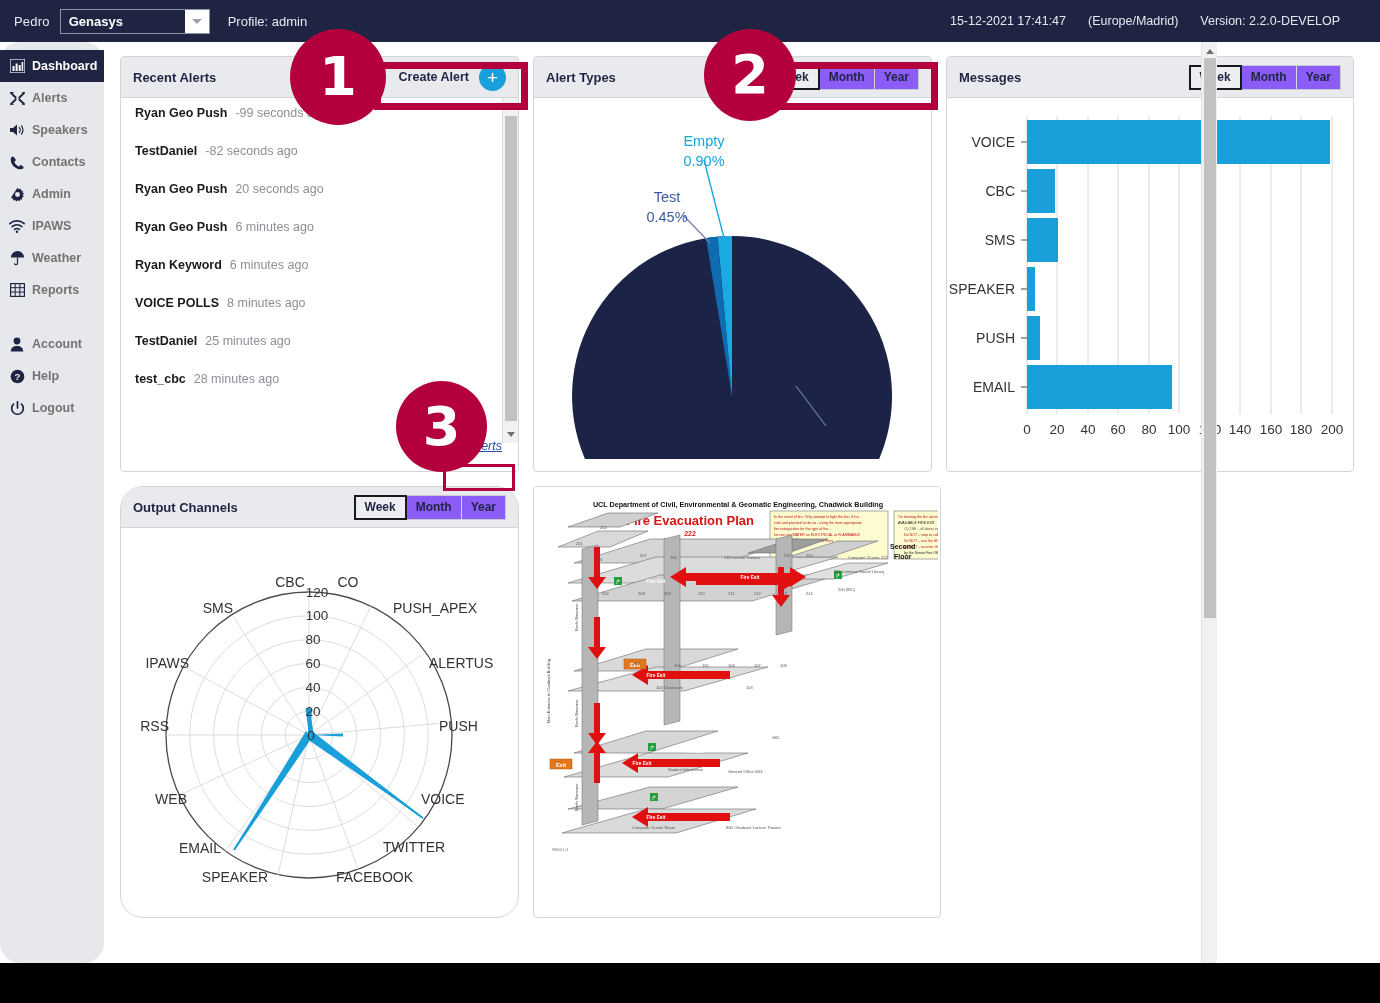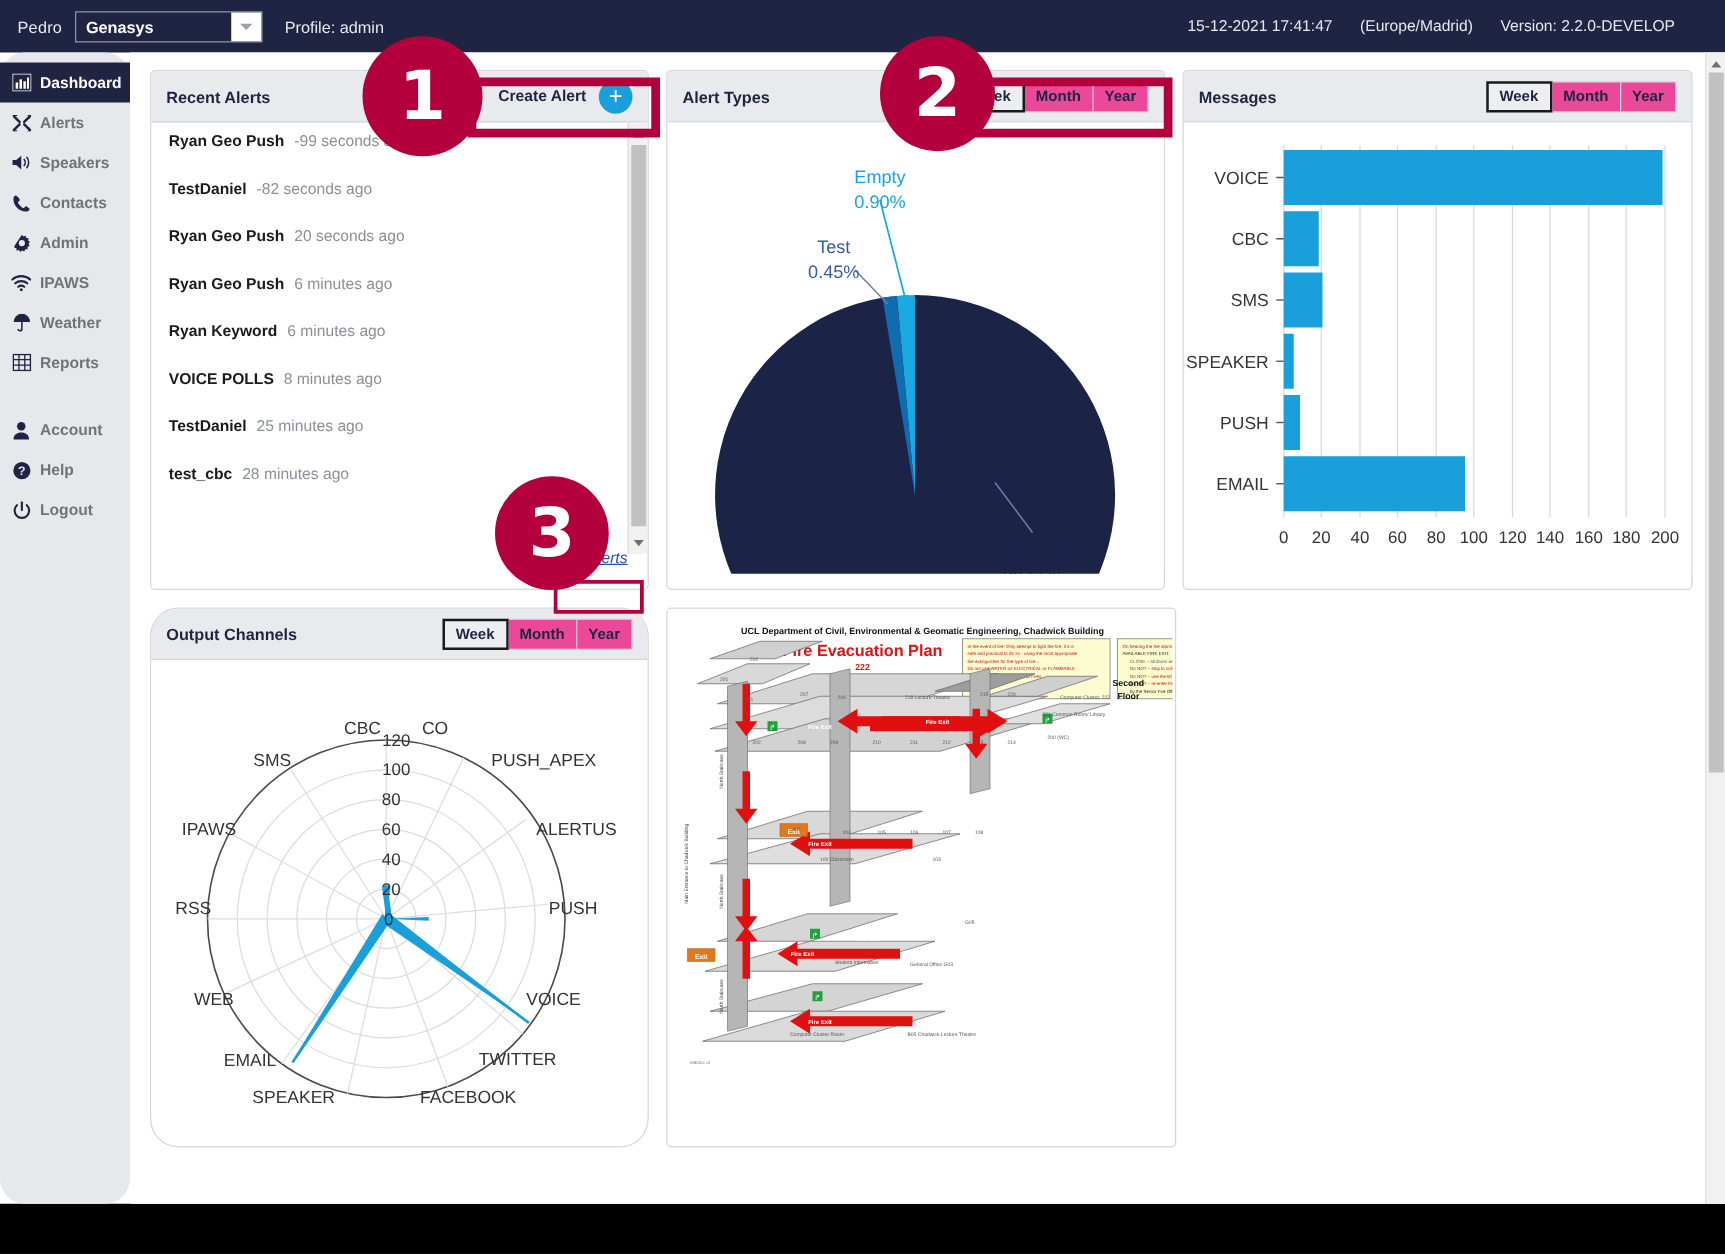--- a/index.html
+++ b/index.html
@@ -4,21 +4,21 @@
 <style>
   * { box-sizing: border-box; margin: 0; padding: 0; }
   html, body {
     width: 1380px; height: 1003px;
     font-family: "Liberation Sans", sans-serif;
     background: #000;
     overflow: hidden;
   }
   .app {
     position: absolute; left: 0; top: 0;
-    width: 1380px; height: 963px;
+    width: 1217px; height: 963px;
     background: #ffffff;
   }
 
   
   .topbar {
     position: absolute; left: 0; top: 0;
     width: 1380px; height: 42px;
     background: #1e2442;
     display: flex; align-items: center;
     padding: 0 14px;
@@ -123,21 +123,21 @@
   }
 
   .seg {
     display: flex; border: 1px solid #c8cbd1; background: #f2f3f5;
     height: 25px;
   }
   .seg .opt {
     padding: 0 9px; font-size: 12px; color: #1e2442; font-weight: bold;
     display: flex; align-items: center;
     border-right: 1px solid #d4d7dc;
-    background: #ec4899;
+    background: #8b5cf6;
   }
   .seg .opt:last-child { border-right: none; }
   .seg .opt.sel {
     background: #eceef1; border: 2px solid #1a1a1a;
     height: 25px; margin: -1px 0 -1px -1px;
   }
 
   
   .alerts-body { position: relative; height: 361px; }
   .alert-list { padding: 8px 0 0 14px; }

